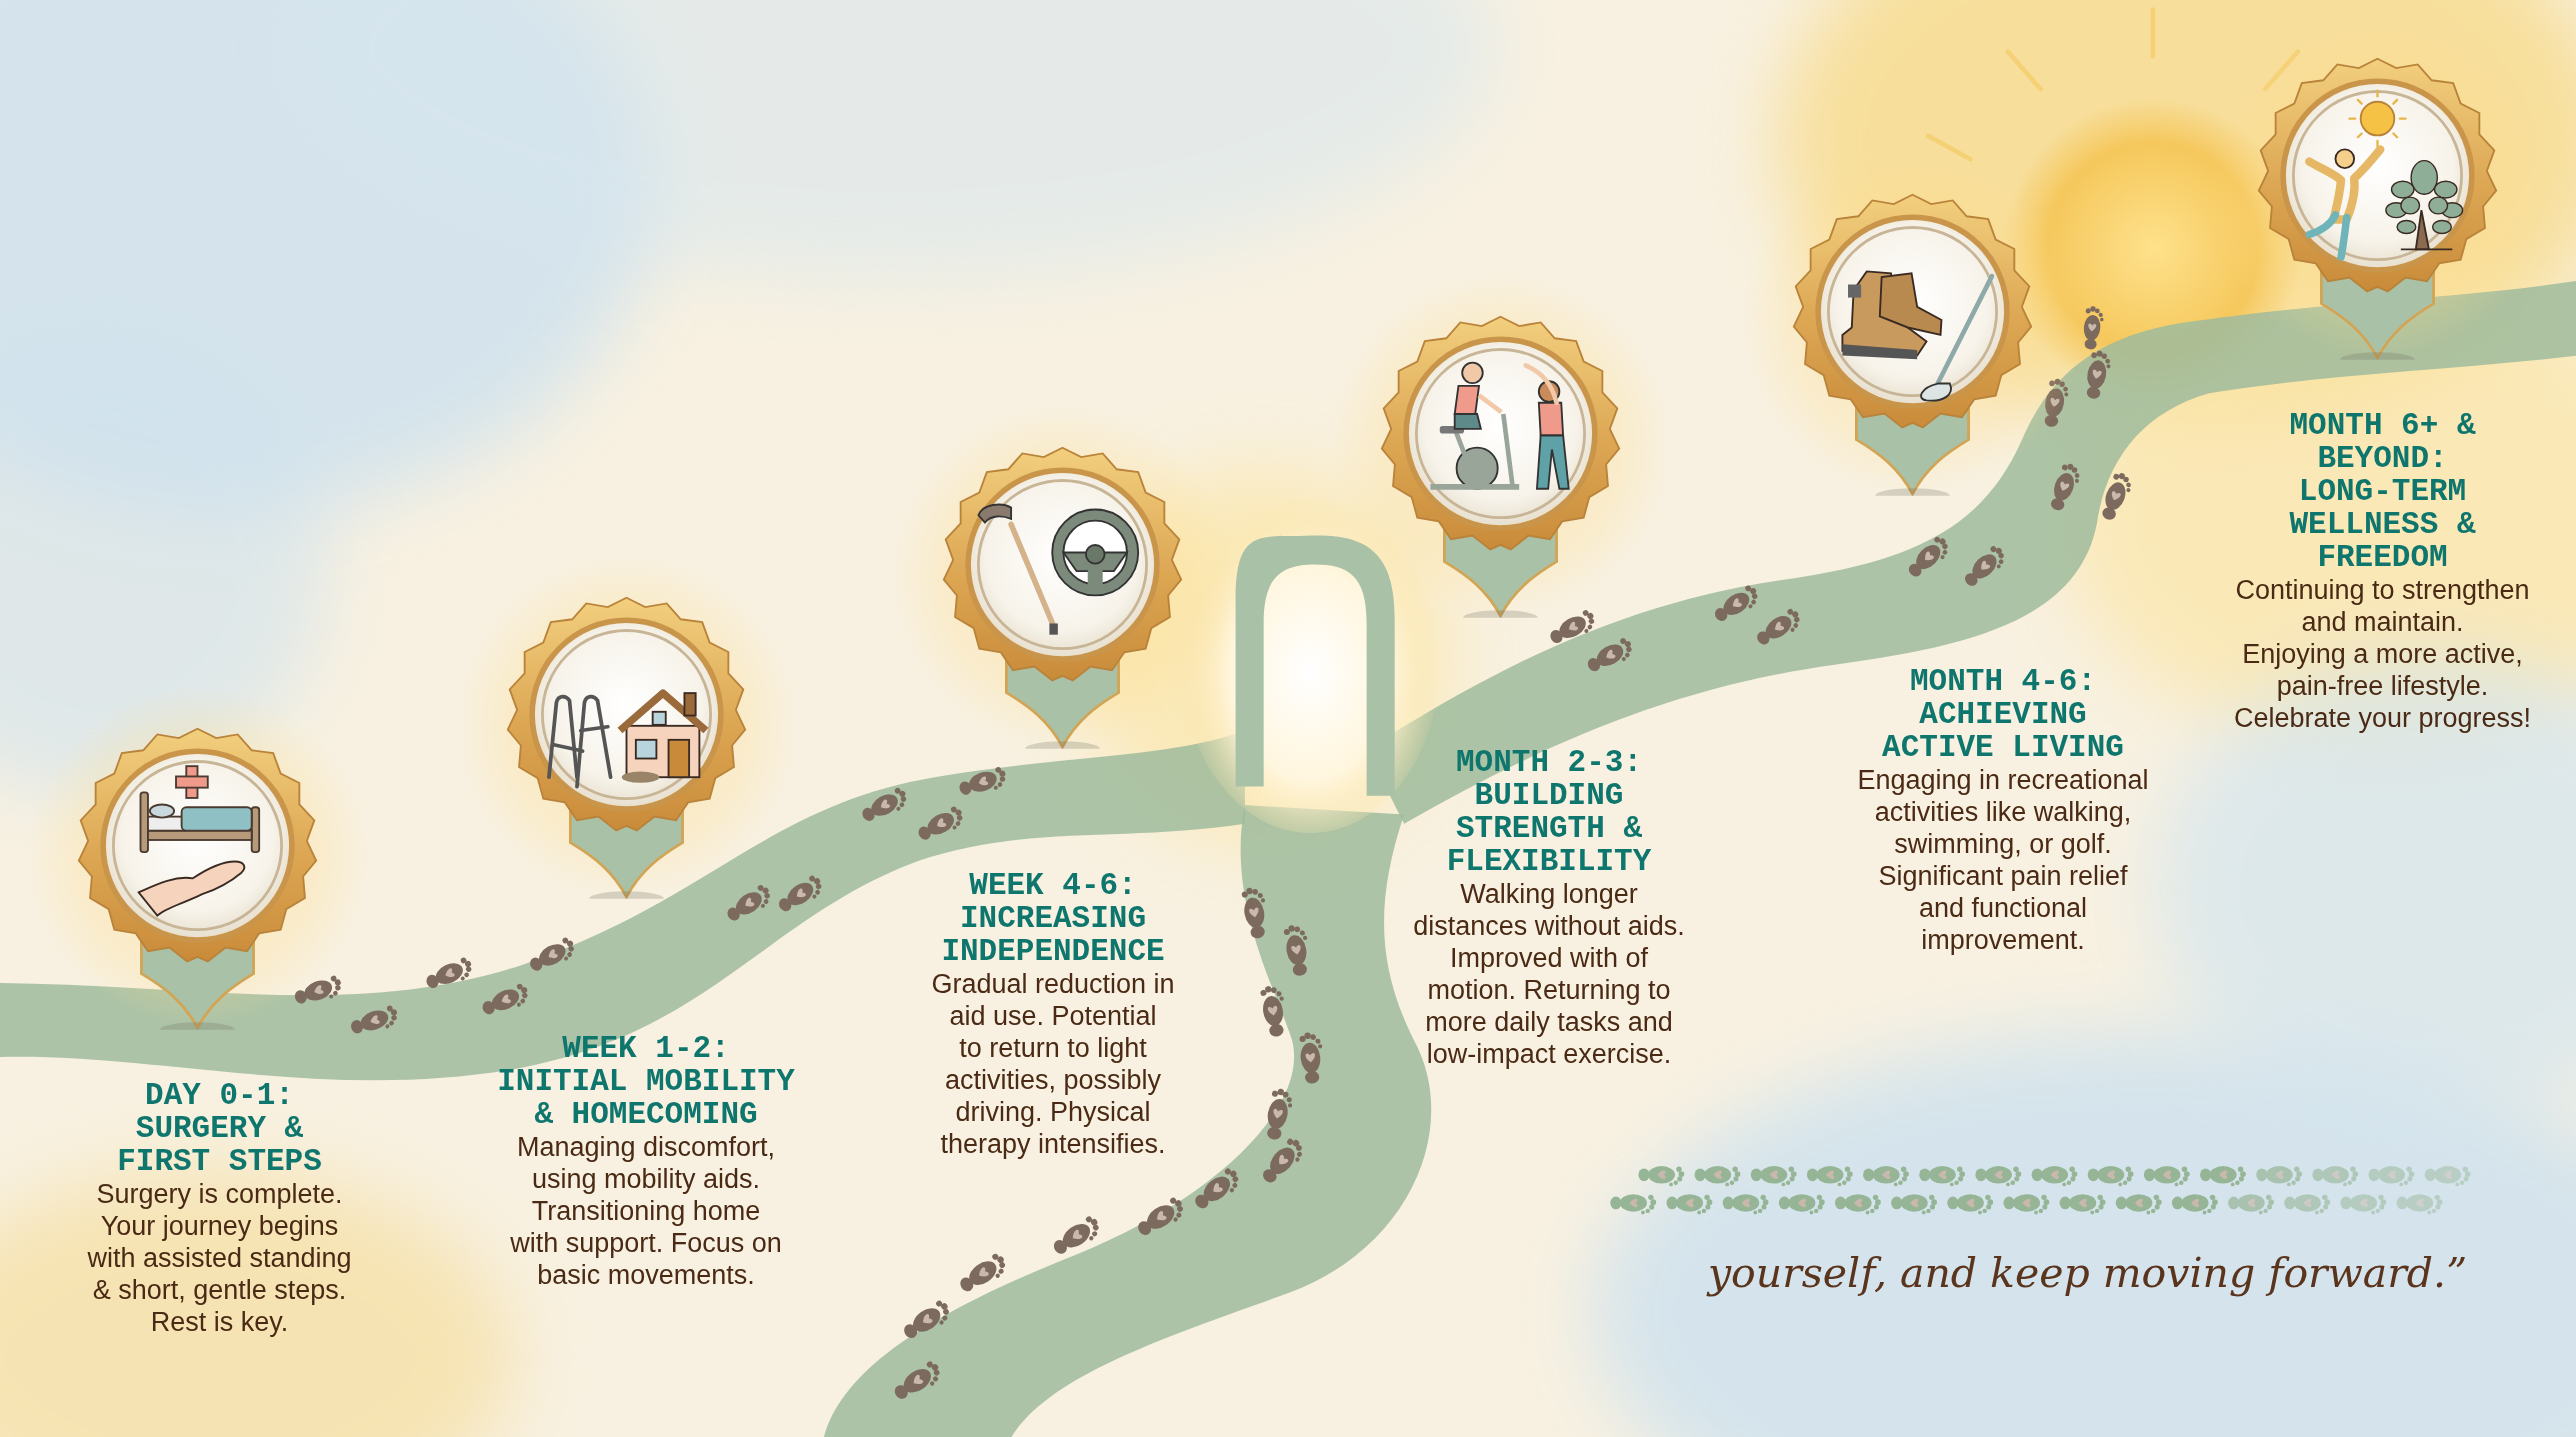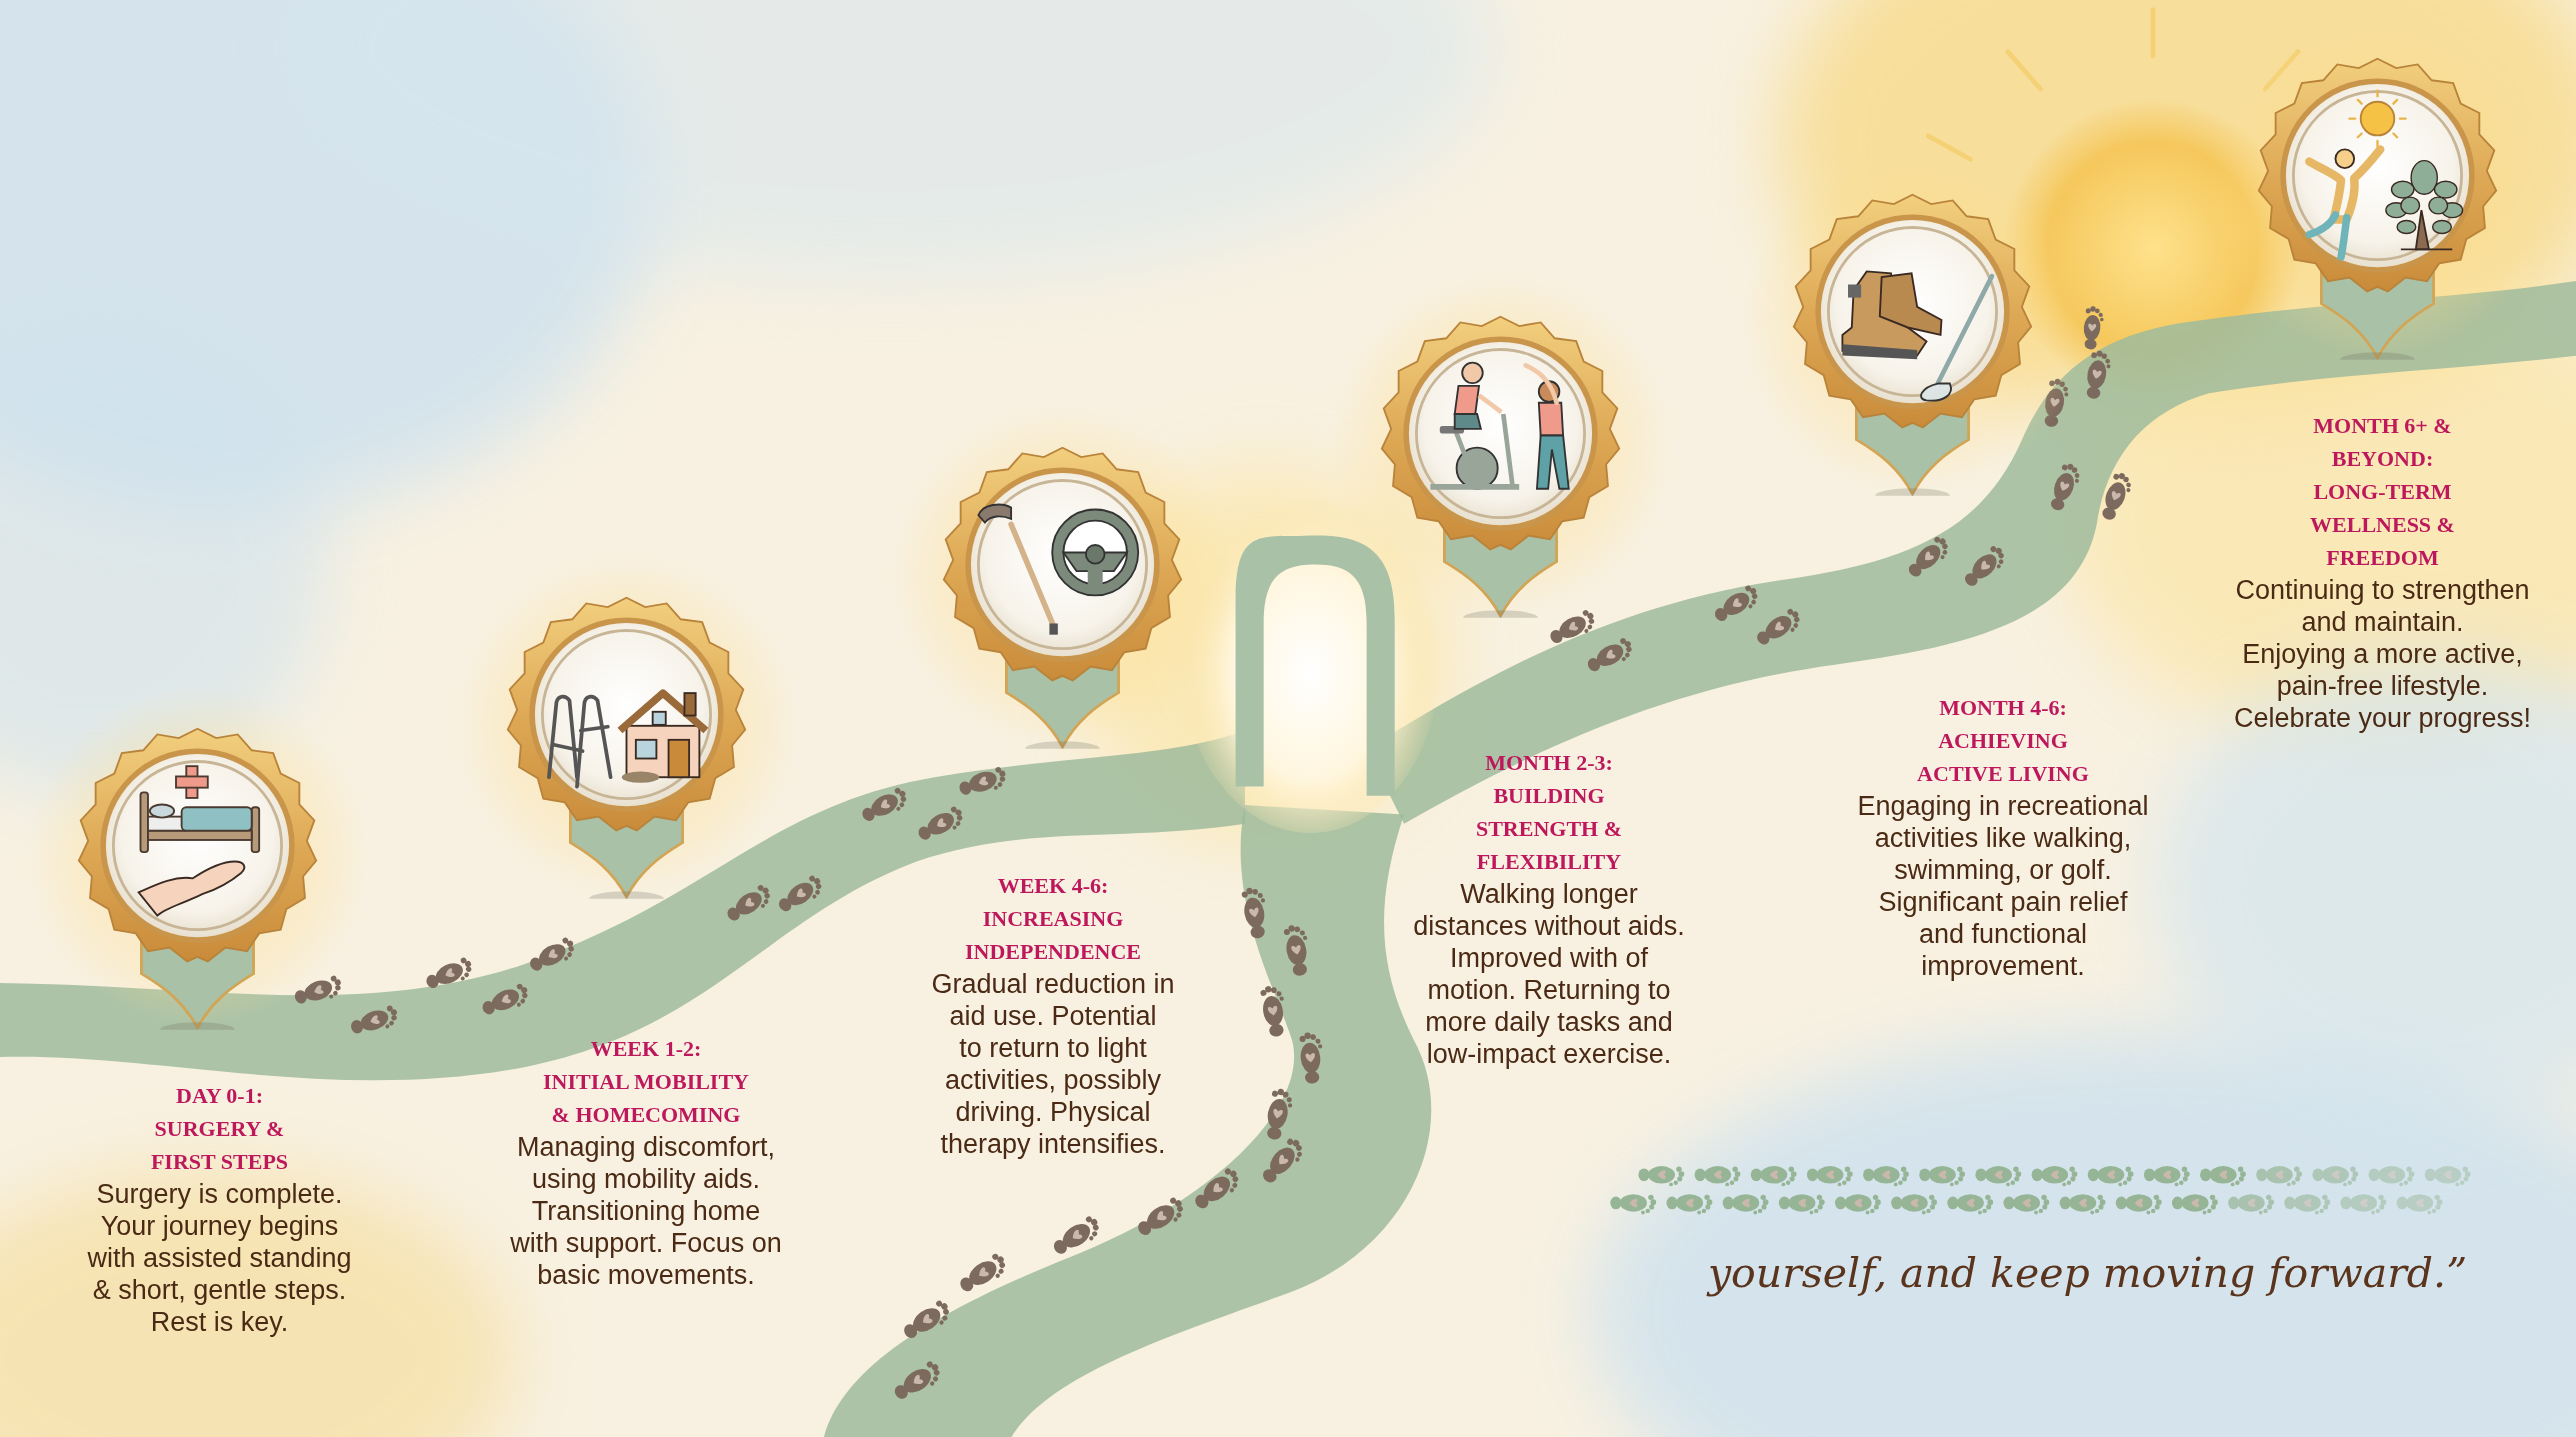--- a/index.html
+++ b/index.html
@@ -38,25 +38,25 @@
     border-radius: 50%;
     background: radial-gradient(circle, rgba(255,221,140,0.55) 0%, rgba(255,221,140,0.25) 50%, rgba(255,221,140,0) 70%);
   }
 
   .milestone-text {
     position: absolute;
     text-align: center;
     color: #4a2a14;
   }
   .ms-heading {
-    font-family: Liberation Serif, serif;
+    font-family: Liberation Mono, monospace;
     font-weight: bold;
-    font-size: 22px;
+    font-size: 31px;
     line-height: 33px;
-    color: #be185d;
+    color: #0f766e;
     text-transform: uppercase;
   }
   .ms-body {
     font-family: "Liberation Sans", sans-serif;
     font-size: 27px;
     line-height: 32px;
     color: #4a2a14;
     text-align: center;
   }
 
@@ -423,21 +423,21 @@
   <div class="ms-heading">STRENGTH &amp;</div>
   <div class="ms-heading">FLEXIBILITY</div>
   <div class="ms-body">Walking longer</div>
   <div class="ms-body">distances without aids.</div>
   <div class="ms-body">Improved with of</div>
   <div class="ms-body">motion. Returning to</div>
   <div class="ms-body">more daily tasks and</div>
   <div class="ms-body">low-impact exercise.</div>
 </div>
 
-<div class="milestone-text" style="left:1825px; top:691px; width:356px;">
+<div class="milestone-text" style="left:1825px; top:665px; width:356px;">
   <div class="ms-heading">MONTH 4-6:</div>
   <div class="ms-heading">ACHIEVING</div>
   <div class="ms-heading">ACTIVE LIVING</div>
   <div class="ms-body">Engaging in recreational</div>
   <div class="ms-body">activities like walking,</div>
   <div class="ms-body">swimming, or golf.</div>
   <div class="ms-body">Significant pain relief</div>
   <div class="ms-body">and functional</div>
   <div class="ms-body">improvement.</div>
 </div>

